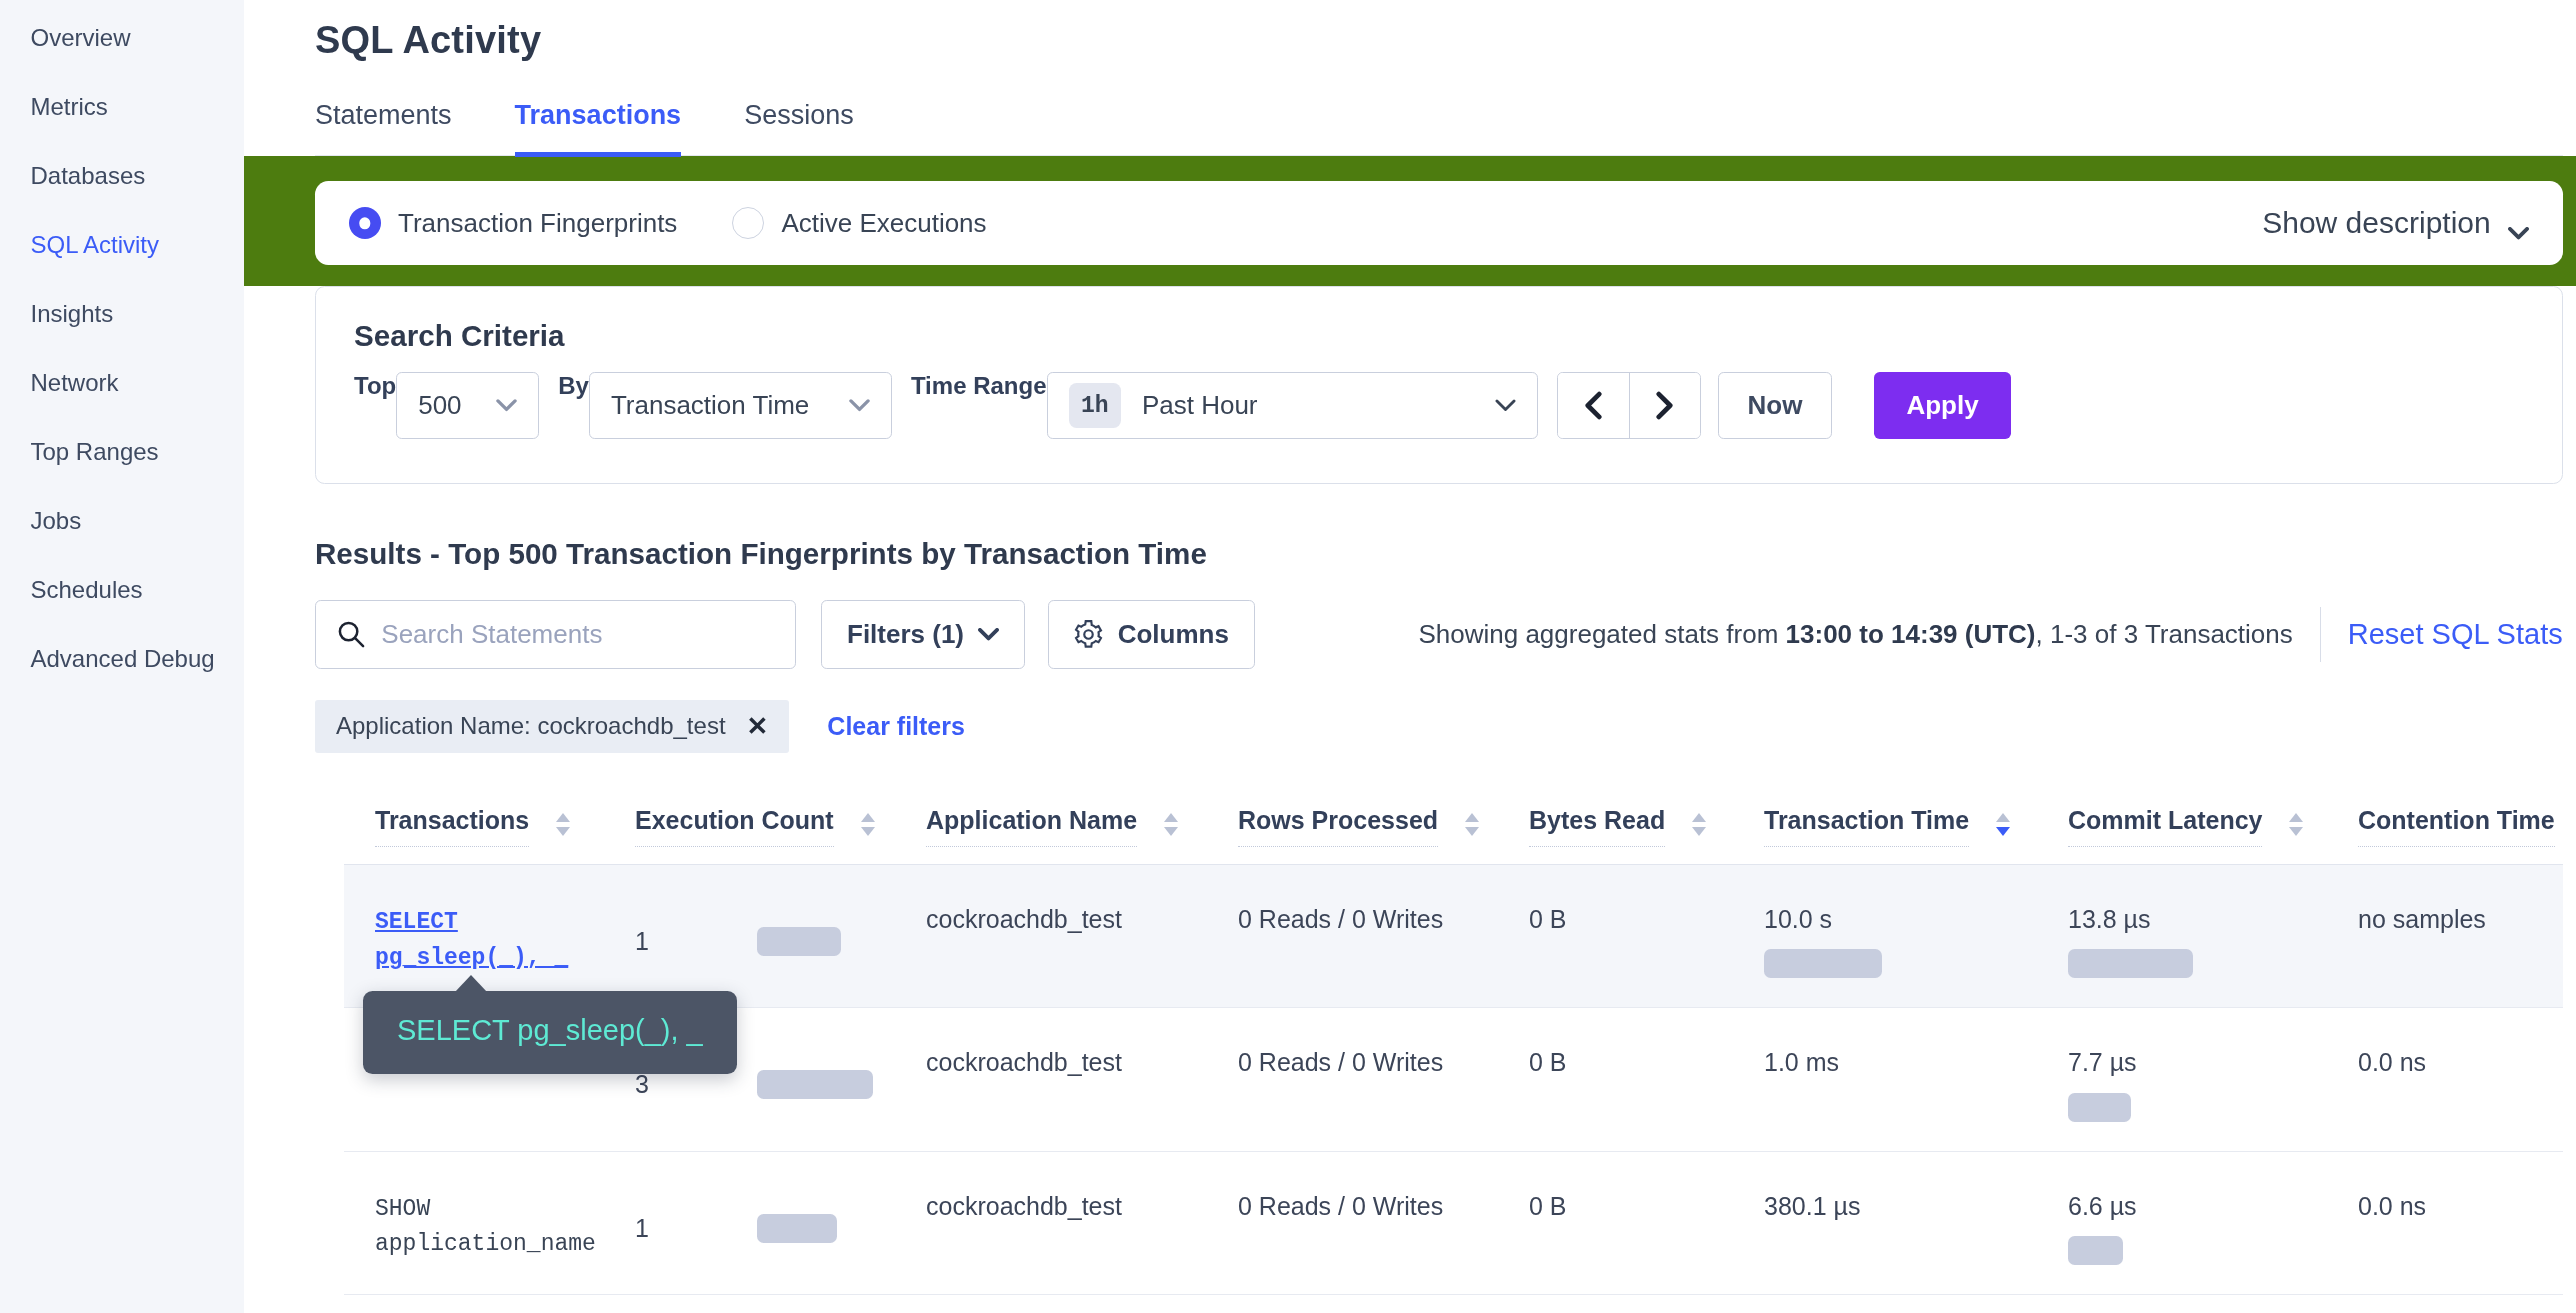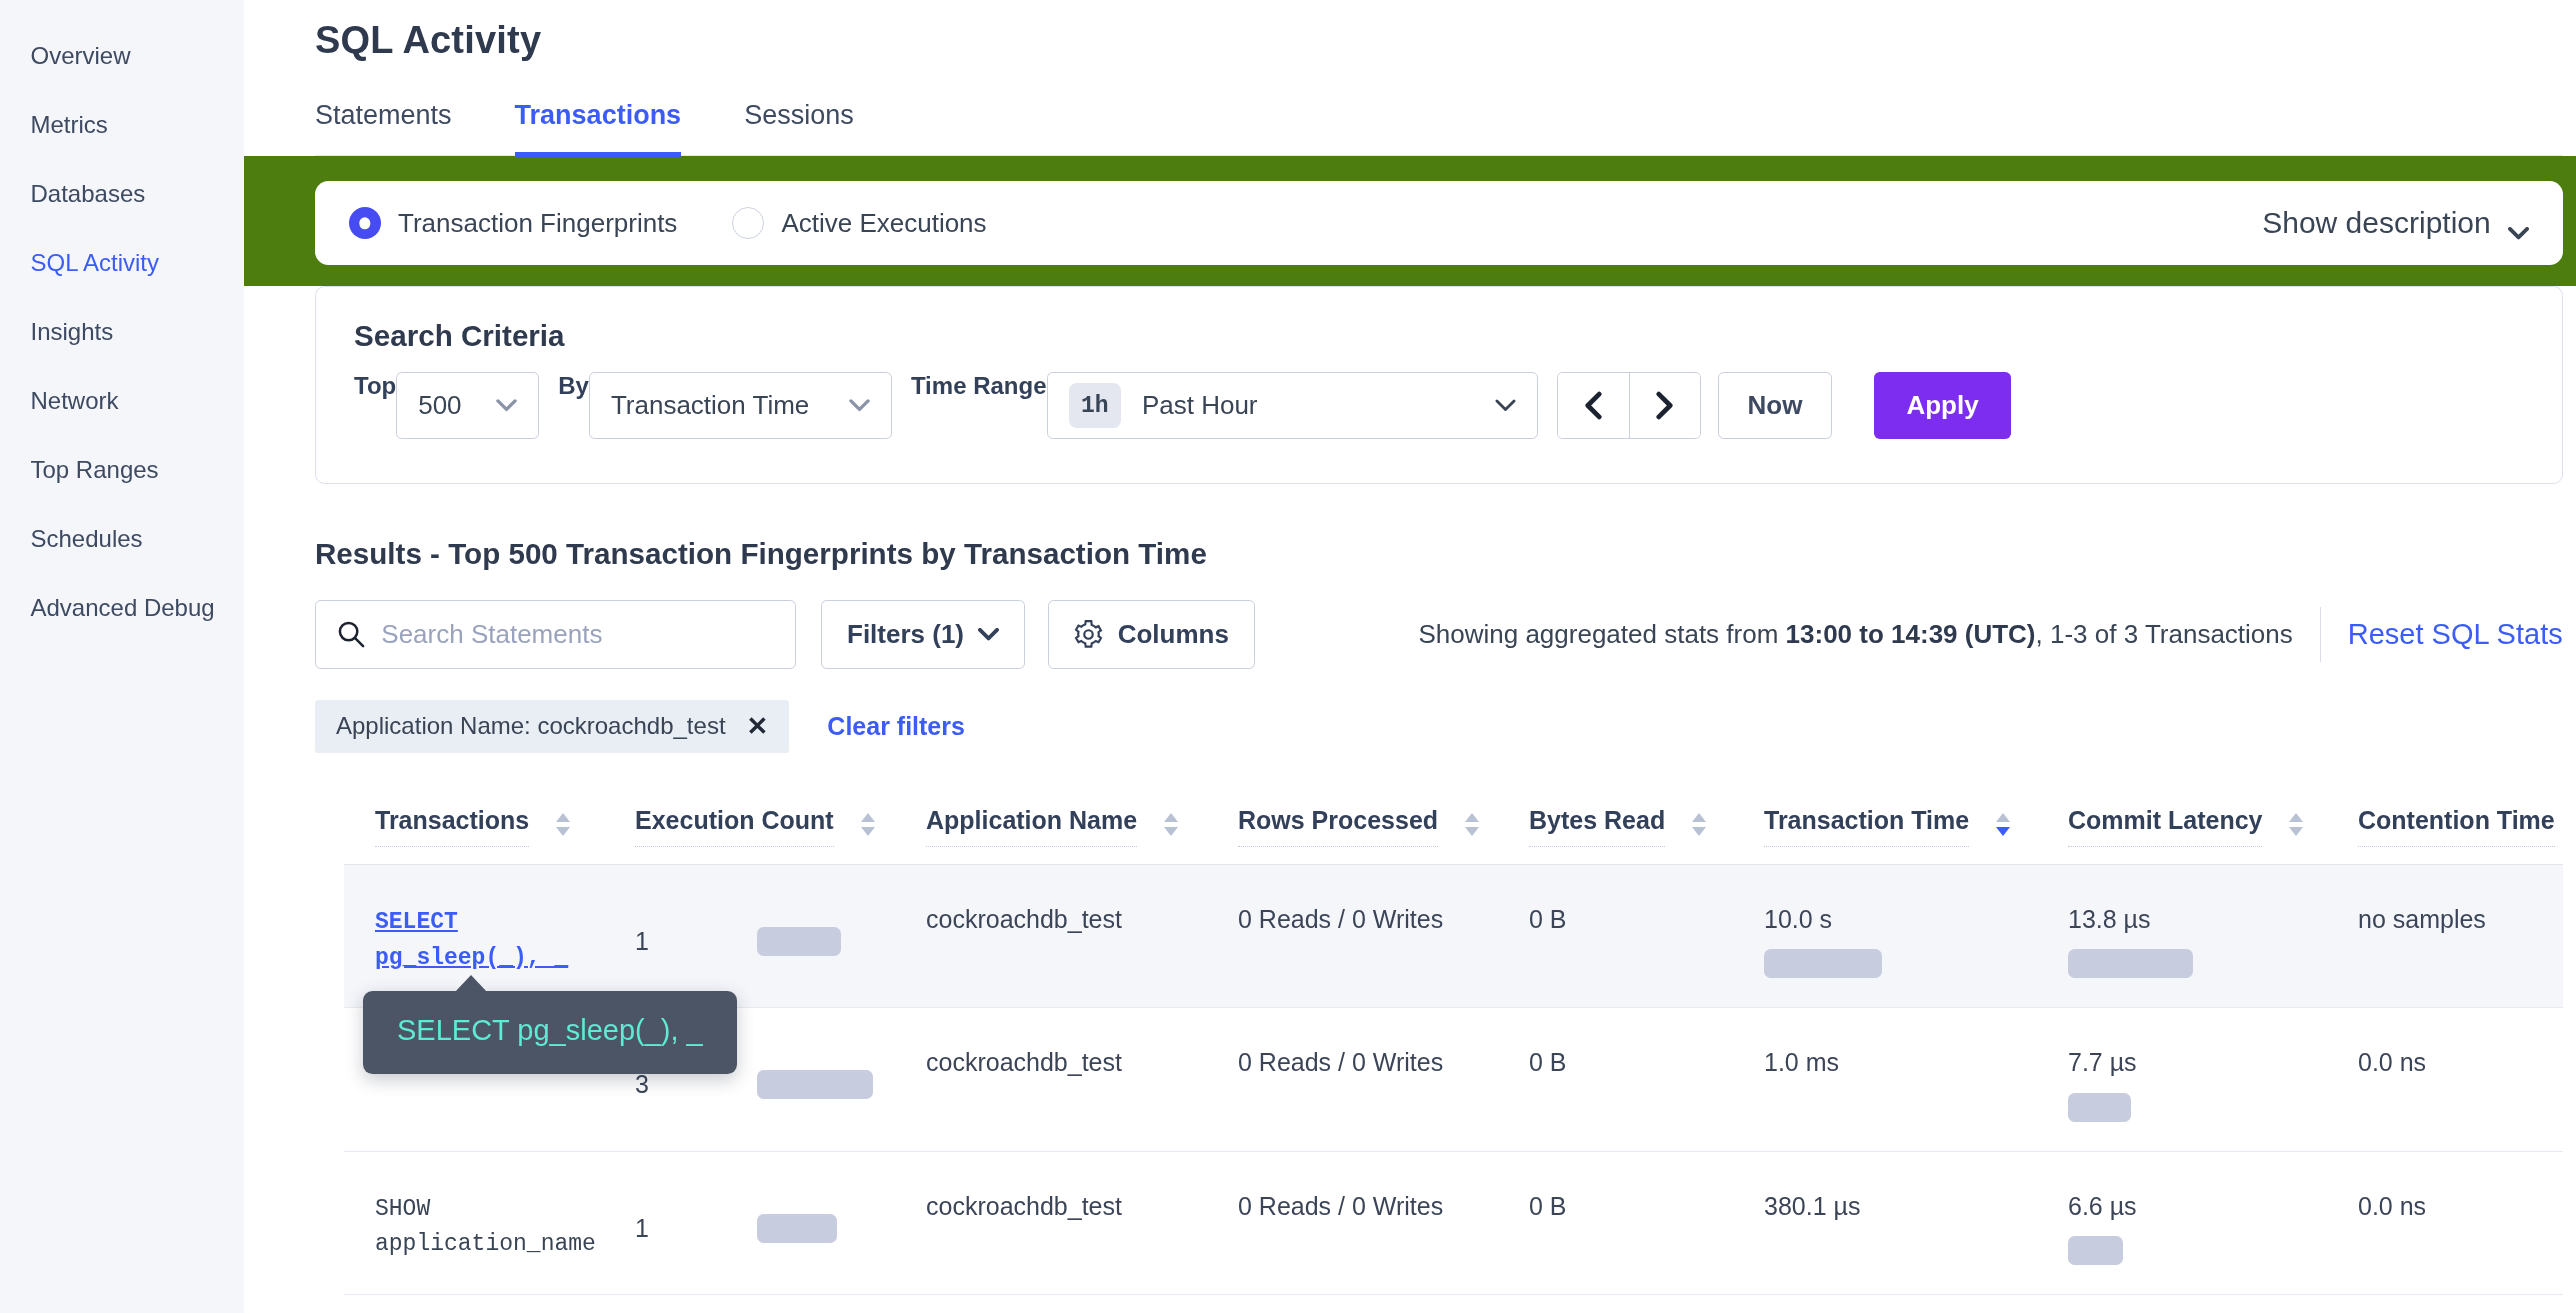--- a/index.html
+++ b/index.html
@@ -8,21 +8,21 @@
     font-family: "Liberation Sans", sans-serif;
     color: #3c4558;
     background: #ffffff;
   }
   .app { display: flex; width: 2576px; height: 1314px; }
 
   
   .sidebar {
     width: 244px; flex-shrink: 0;
     background: #f4f6fa;
-    padding-top: 21px;
+    padding-top: 3px;
   }
   .side-item {
     height: 69px; line-height: 69px;
     padding-left: 30.5px;
     font-size: 24px; font-weight: 500; color: #3e4a61;
     cursor: pointer; white-space: nowrap;
   }
   .side-item.active { color: #3b5cf7; }
 
   
@@ -181,20 +181,21 @@
 <div class="app">
 
   <nav class="sidebar">
     <div class="side-item">Overview</div>
     <div class="side-item">Metrics</div>
     <div class="side-item">Databases</div>
     <div class="side-item active">SQL Activity</div>
     <div class="side-item">Insights</div>
     <div class="side-item">Network</div>
     <div class="side-item">Top Ranges</div>
+    <div class="side-item">Jobs</div>
     <div class="side-item">Schedules</div>
     <div class="side-item">Advanced Debug</div>
   </nav>
 
   <div class="main">
 
     <h1 class="page-title">SQL Activity</h1>
 
     <div class="tabs">
       <div class="tab">Statements</div>

